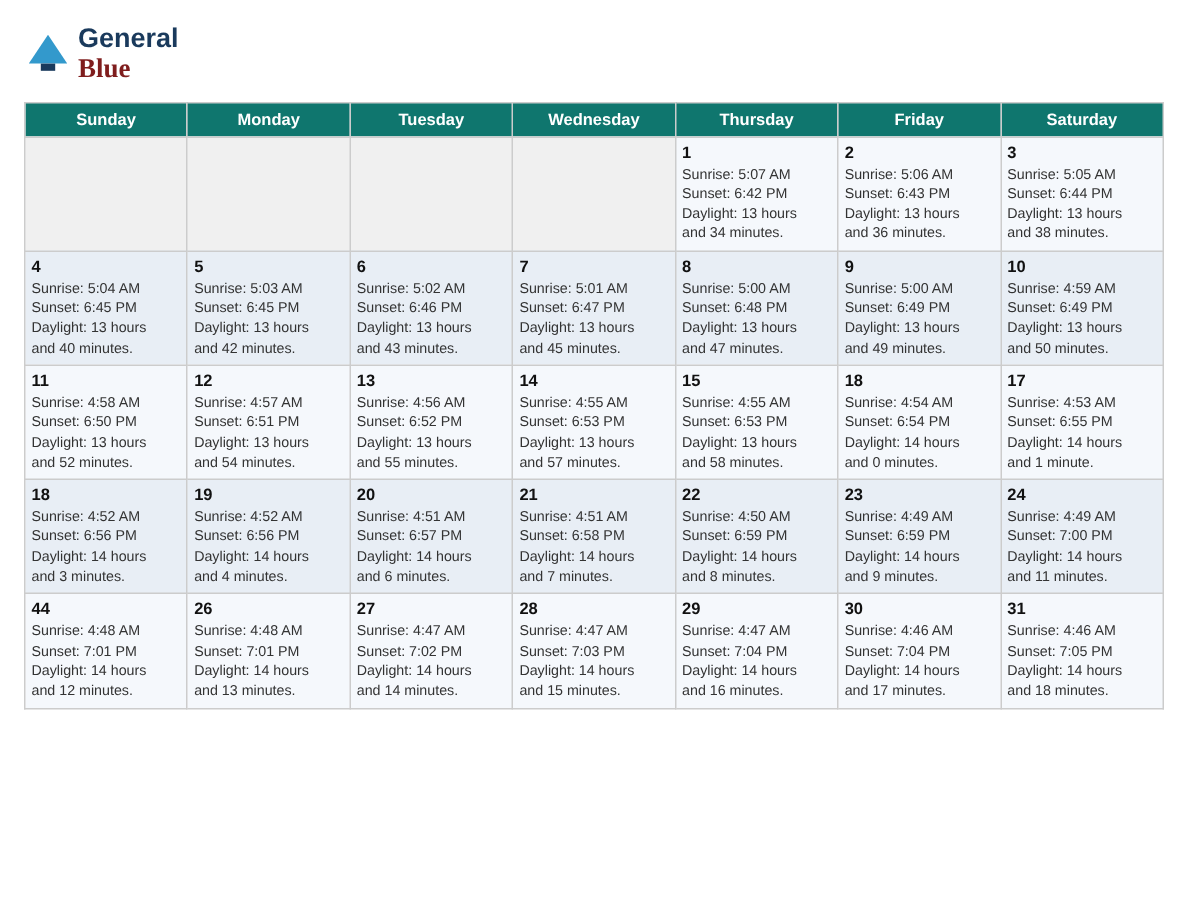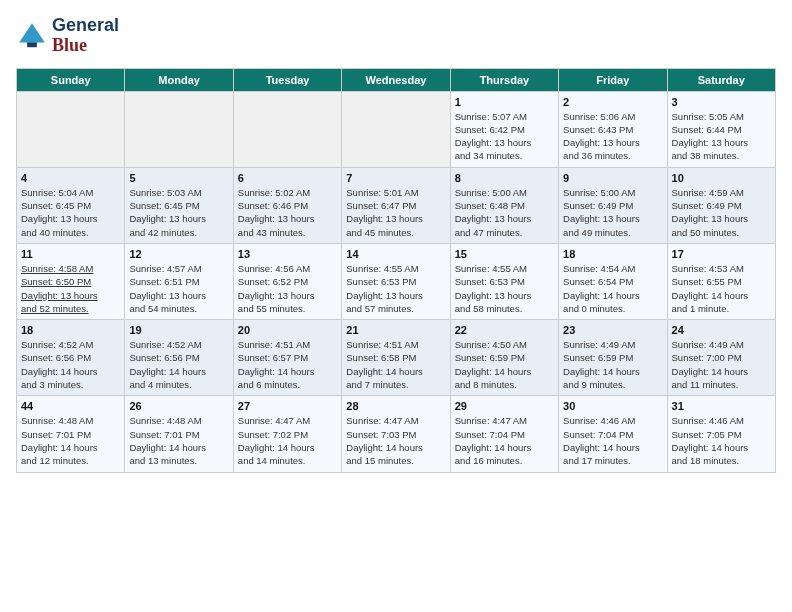--- a/index.html
+++ b/index.html
@@ -198,21 +198,21 @@
           <div class="day-num">10</div>
           <div class="day-info" style="white-space: pre-line;">Sunrise: 4:59 AM
 Sunset: 6:49 PM
 Daylight: 13 hours
 and 50 minutes.</div>
         </td>
       </tr>
       <tr>
         <td>
           <div class="day-num">11</div>
-          <div class="day-info" style="white-space: pre-line; text-decoration: underline;">Sunrise: 4:58 AM
+          <div class="day-info" style="white-space: pre-line;">Sunrise: 4:58 AM
 Sunset: 6:50 PM
 Daylight: 13 hours
 and 52 minutes.</div>
         </td>
         <td>
           <div class="day-num">12</div>
           <div class="day-info" style="white-space: pre-line;">Sunrise: 4:57 AM
 Sunset: 6:51 PM
 Daylight: 13 hours
 and 54 minutes.</div>

